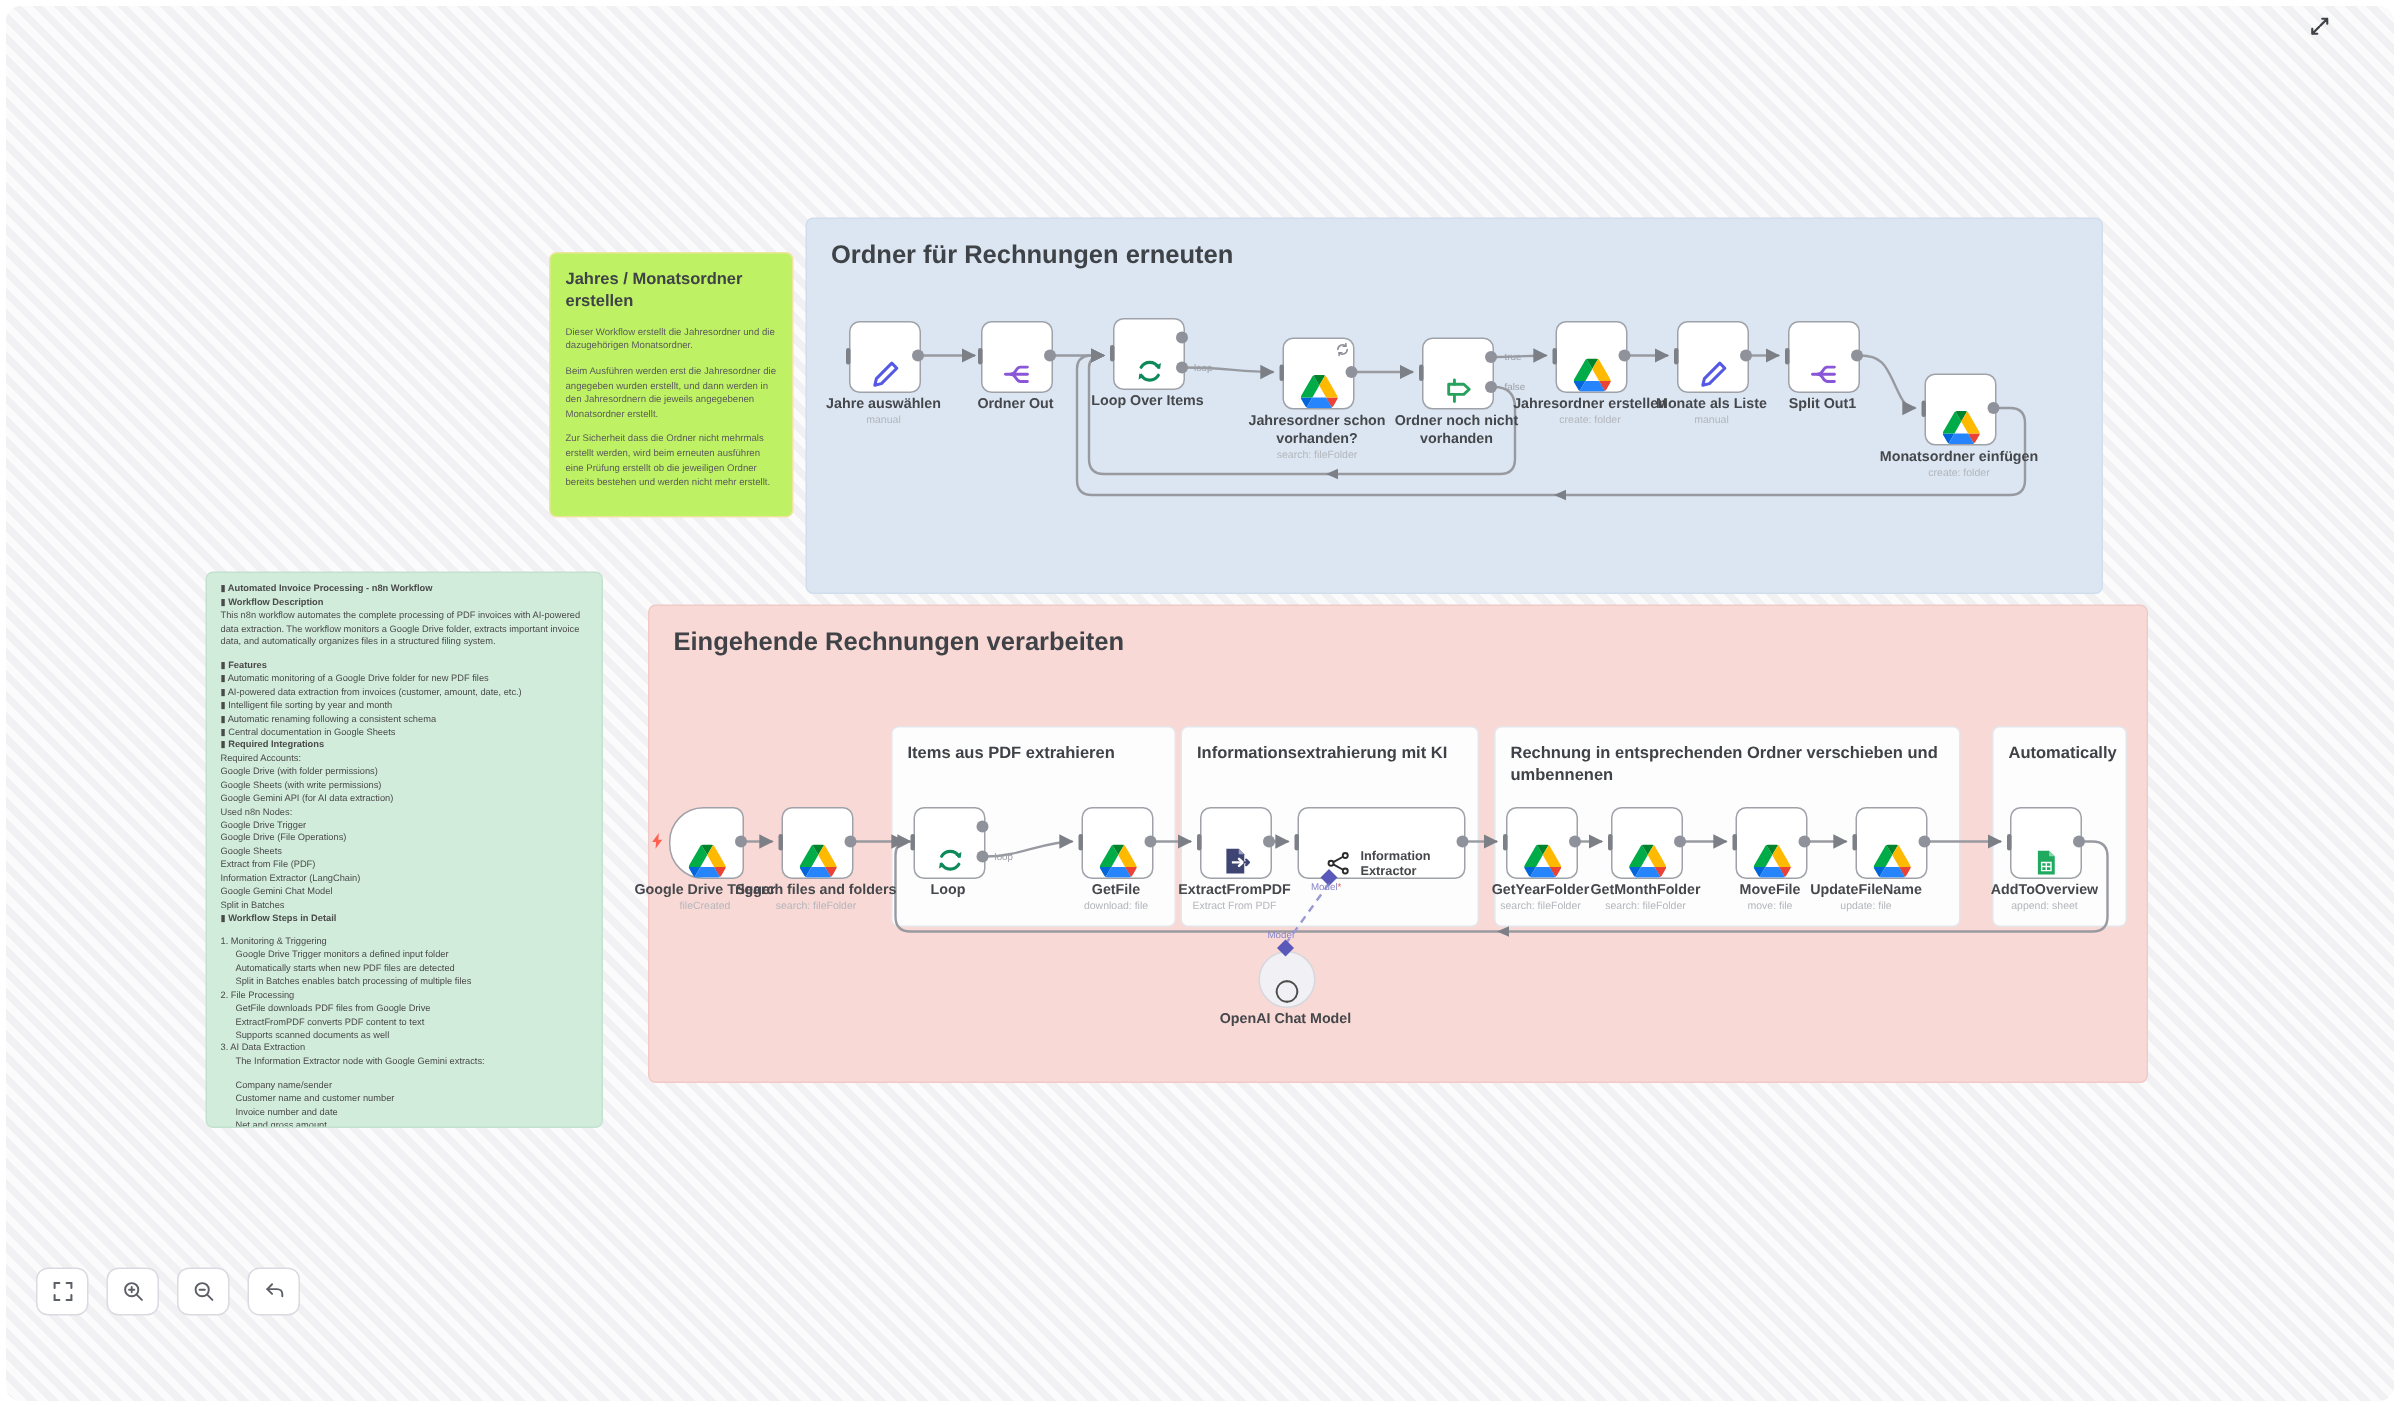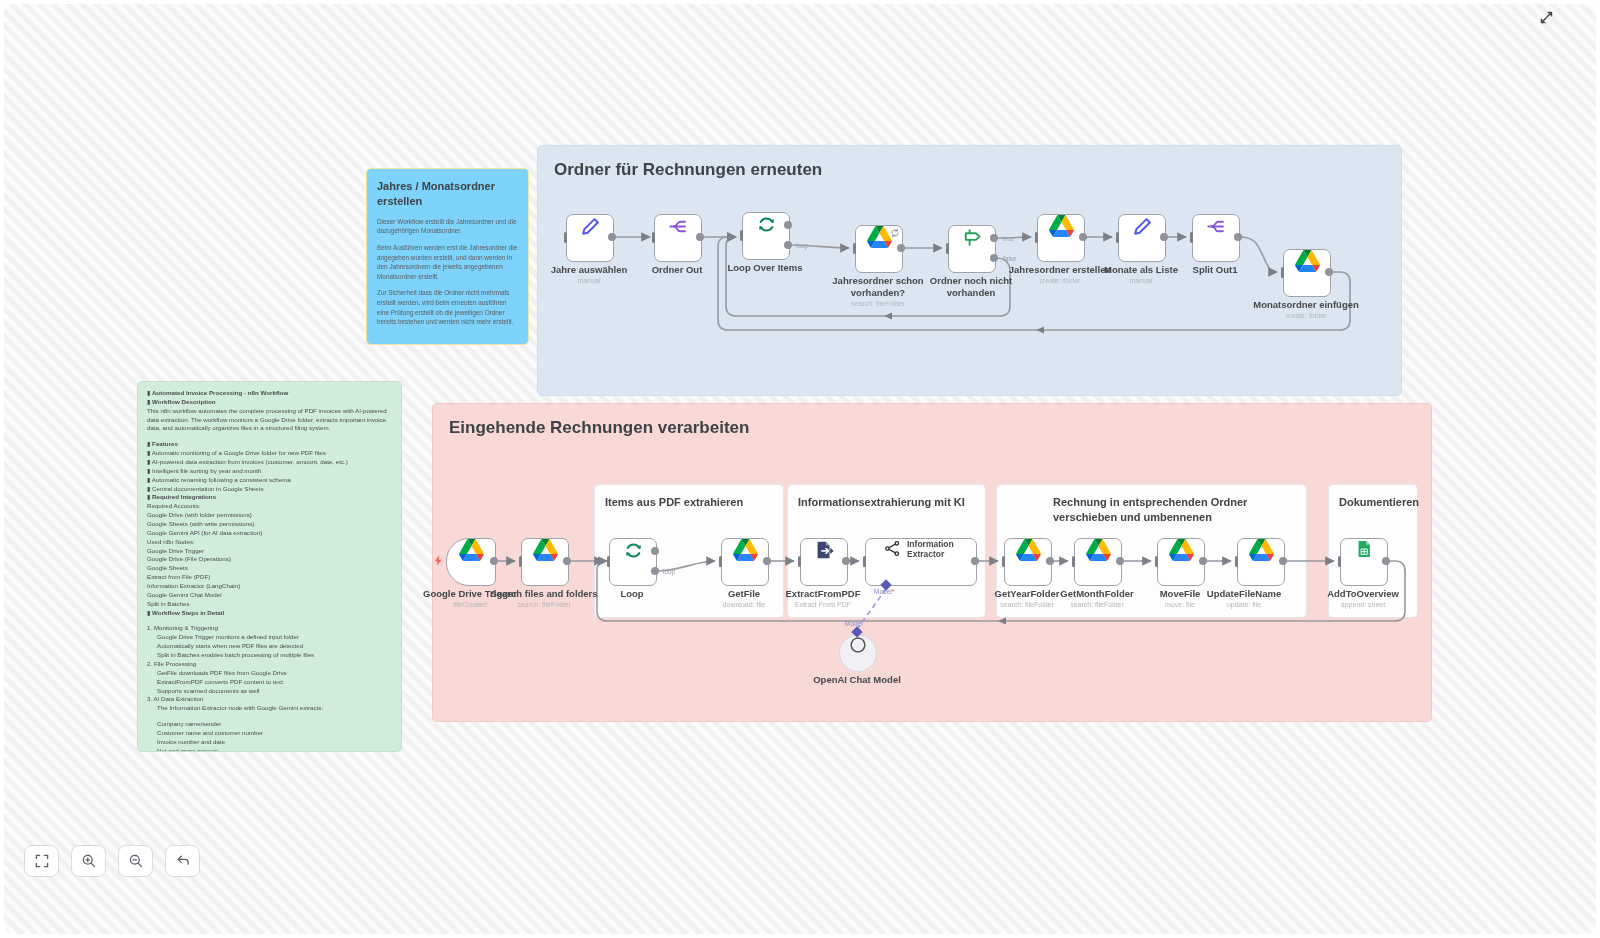--- a/index.html
+++ b/index.html
@@ -1,38 +1,38 @@
 <!DOCTYPE html>
 <html><head>
 <meta charset="utf-8">
 <style>
   html,body{margin:0;padding:0;width:1600px;height:938px;overflow:hidden;
     font-family:"Liberation Sans","DejaVu Sans",sans-serif;background:#ffffff;}
   #canvas{position:absolute;left:4px;top:4px;right:4px;bottom:4px;border-radius:10px;
     background-color:#fbfbfc;
     background-image:repeating-linear-gradient(45deg,#f1f1f4 0,#f1f1f4 5px,#fbfbfc 5px,#fbfbfc 10px);}
   .sticky{position:absolute;border-radius:5px;box-sizing:border-box;}
-  .sticky.yellow{background:#7dd3fc;border:1px solid #f0e3a2;z-index:2;}
+  .sticky.yellow{background:#bef264;border:1px solid #f0e3a2;z-index:2;}
   .sticky.blue{background:#dbe6f2;border:1px solid #cfdded;z-index:1;}
   .sticky.green{background:#d2ecdc;border:1px solid #c2e2cf;z-index:2;overflow:hidden;}
   .sticky.pink{background:#f8d9d6;border:1px solid #f1cac7;z-index:1;}
   .sticky.white{background:#fdfdfe;border:1px solid #e4e6ea;z-index:2;}
   .sticky-title-lg{font-size:17px;font-weight:bold;color:#3f4246;padding:14px 16px 0 16px;}
   .sticky-title-sm{font-size:11px;font-weight:bold;color:#3f4246;padding:10px 10px 0 10px;line-height:1.35;}
   .note-body{font-size:6.4px;color:#5c5c5c;padding:8px 10px 0 10px;line-height:1.5;}
   .note-body p{margin:0 0 7px 0;}
   .green-body{font-size:6.2px;color:#4a4a4a;padding:7px 8px 0 9px;line-height:1.43;}
   .green-body .ln{white-space:normal;}
   .green-body .b{font-weight:bold;}
   .green-body .ind{margin-left:10px;}
   .green-body .gap{height:7px;}
   svg#wires{position:absolute;left:0;top:0;z-index:3;pointer-events:none;}
   svg#wires path{pointer-events:stroke;}
   .node{position:absolute;background:#ffffff;border:1px solid #9fa2a8;border-radius:7px;
-    z-index:4;display:flex;align-items:flex-start;justify-content:center;}
+    z-index:4;display:flex;align-items:flex-end;justify-content:center;}
   .node.trigger{border-radius:23px 7px 7px 23px;}
   .node.circle{border-radius:50%;background:#f1f1f5;border:1px solid #d6d8de;}
   .node-label{position:absolute;z-index:4;text-align:center;font-size:9.5px;font-weight:600;
     color:#45474b;line-height:1.25;white-space:nowrap;}
   .node-label .sub{font-weight:400;font-size:7px;color:#b3b6bb;margin-top:1px;}
   .node-label.wrap{white-space:normal;}
   .outdot{position:absolute;width:8px;height:8px;border-radius:50%;background:#8f929a;z-index:5;}
   .inbar{position:absolute;width:3px;height:11px;border-radius:2px;background:#7d8087;z-index:5;}
   .portlabel{position:absolute;font-size:6.5px;color:#9da0a6;z-index:5;white-space:nowrap;}
   .portlabel.model{color:#8886c9;font-size:6.5px;}
@@ -113,25 +113,25 @@
   <div class="sticky-title-lg">Eingehende Rechnungen verarbeiten</div>
 </div>
 
 <div id="subnotes">
     <div class="sticky white" style="left: 594px; top: 484px; width: 190px; height: 134px;">
       <div class="sticky-title-sm">Items aus PDF extrahieren</div>
     </div>
     <div class="sticky white" style="left: 787px; top: 484px; width: 199px; height: 134px;">
       <div class="sticky-title-sm">Informationsextrahierung mit KI</div>
     </div>
-    <div class="sticky white" style="left: 996px; top: 484px; width: 311px; height: 134px; padding-left: 46px;">
+    <div class="sticky white" style="left: 996px; top: 484px; width: 311px; height: 134px;">
       <div class="sticky-title-sm">Rechnung in entsprechenden Ordner verschieben und umbennenen</div>
     </div>
     <div class="sticky white" style="left: 1328px; top: 484px; width: 90px; height: 134px;">
-      <div class="sticky-title-sm">Dokumentieren</div>
+      <div class="sticky-title-sm">Automatically</div>
     </div>
   </div>
 
 <svg id="wires" width="1600" height="938">
   <defs>
     <marker id="arr" orient="auto" markerWidth="8" markerHeight="8" refX="5.5" refY="3">
       <path d="M0 0 L6 3 L0 6 z" fill="#7c7f86"></path>
     </marker>
   </defs>
   <g id="wiregroup">

